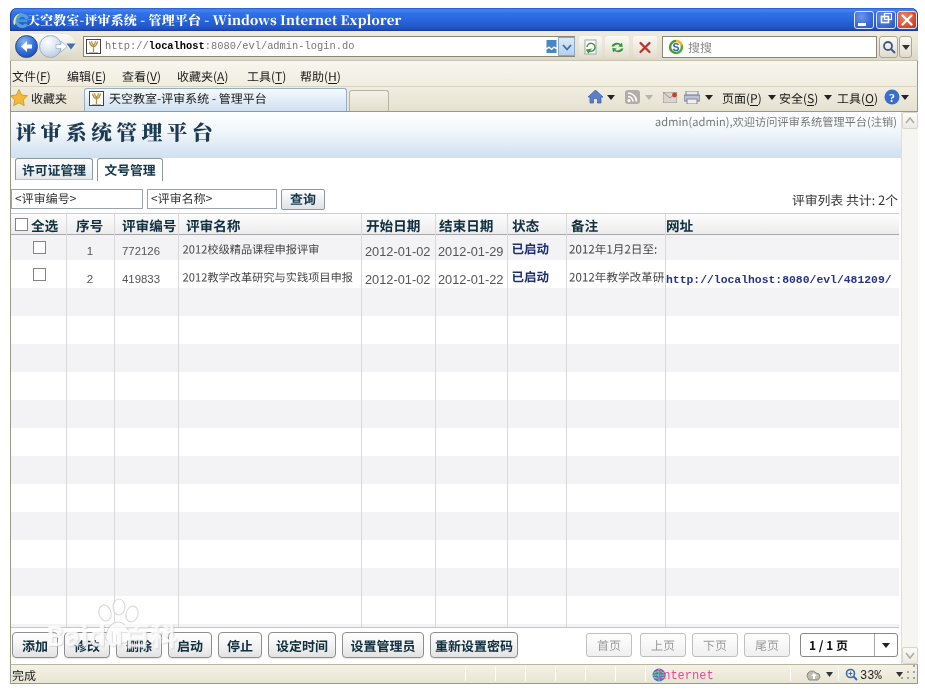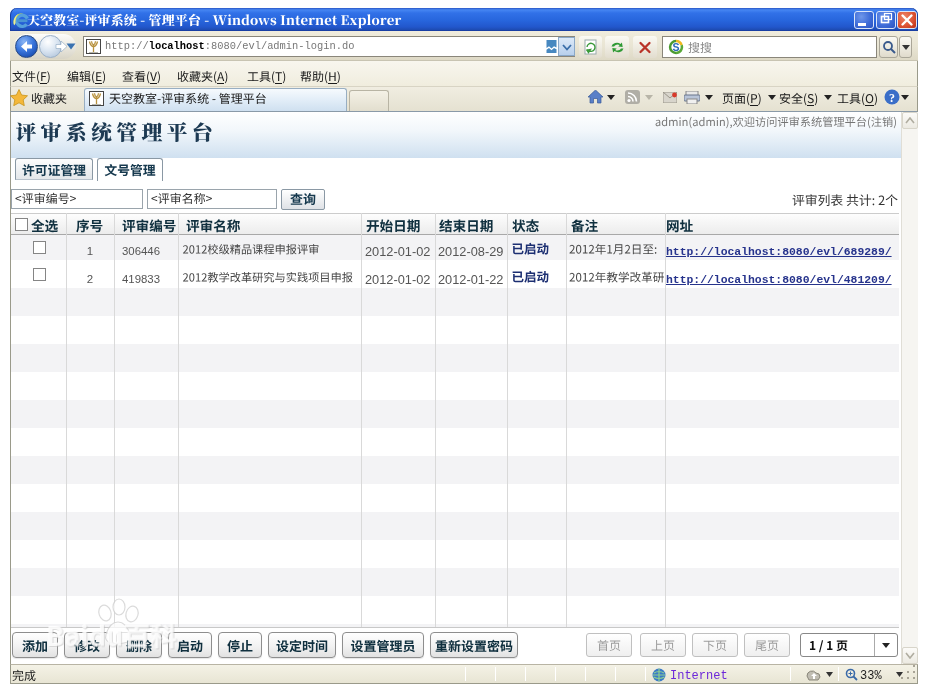--- a/index.html
+++ b/index.html
@@ -223,28 +223,27 @@
  <div class="abs colline" style="left:507px"></div>
  <div class="abs colline" style="left:566px"></div>
  <div class="abs colline" style="left:665px"></div>
  <div class="abs" id="tbot"></div>
  <div class="abs cb" style="left:15px;top:218px"></div>
  <div class="abs cb" style="left:33px;top:241px"></div>
  <div class="abs cb" style="left:33px;top:268px"></div>
 
  <div class="t" style="left:66px;top:245px;width:48px;text-align:center;font:11.5px 'Liberation Sans';color:#555">1</div>
  <div class="t" style="left:66px;top:273px;width:48px;text-align:center;font:11.5px 'Liberation Sans';color:#555">2</div>
- <div class="t" style="left:122px;top:245px;font:11.4px 'Liberation Sans';color:#555">306446</div>
+ <div class="t" style="left:122px;top:245px;font:11.4px 'Liberation Sans';color:#555">772126</div>
  <div class="t" style="left:122px;top:273px;font:11.4px 'Liberation Sans';color:#555">419833</div>
  <div class="t" style="left:365px;top:244px;font:12.8px 'Liberation Sans';color:#555">2012-01-02</div>
  <div class="t" style="left:365px;top:272px;font:12.8px 'Liberation Sans';color:#555">2012-01-02</div>
- <div class="t" style="left:438px;top:244px;font:12.8px 'Liberation Sans';color:#555">2012-08-29</div>
+ <div class="t" style="left:438px;top:244px;font:12.8px 'Liberation Sans';color:#555">2012-01-29</div>
  <div class="t" style="left:438px;top:272px;font:12.8px 'Liberation Sans';color:#555">2012-01-22</div>
- <div class="t" style="left:666px;top:246px;font:bold 11.4px 'Liberation Mono';color:#26338c;text-decoration:underline">http://localhost:8080/evl/689289/</div>
- <div class="t" style="left:666px;top:274px;font:bold 11.4px 'Liberation Mono';color:#26338c;text-decoration:underline">http://localhost:8080/evl/481209/</div>
+ <div class="t" style="left:666px;top:274px;font:bold 11.4px 'Liberation Mono';color:#26338c;">http://localhost:8080/evl/481209/</div>
 
  <div class="abs pbtn" style="left:12px;width:46px"></div>
  <div class="abs pbtn" style="left:64px;width:46px"></div>
  <div class="abs pbtn" style="left:116px;width:46px"></div>
  <div class="abs pbtn" style="left:168px;width:44px"></div>
  <div class="abs pbtn" style="left:218px;width:44px"></div>
  <div class="abs pbtn" style="left:268px;width:68px"></div>
  <div class="abs pbtn" style="left:342px;width:82px"></div>
  <div class="abs pbtn" style="left:430px;width:88px"></div>
  <div class="abs gbtn" style="left:586px;width:46px"></div>
@@ -273,21 +272,21 @@
  <div class="abs" style="left:555px;top:667px;width:1px;height:14px;background:#c4c0b0;border-right:1px solid #fff"></div>
  <div class="abs" style="left:585px;top:667px;width:1px;height:14px;background:#c4c0b0;border-right:1px solid #fff"></div>
  <div class="abs" style="left:615px;top:667px;width:1px;height:14px;background:#c4c0b0;border-right:1px solid #fff"></div>
  <div class="abs" style="left:645px;top:667px;width:1px;height:14px;background:#c4c0b0;border-right:1px solid #fff"></div>
  <div class="abs" style="left:790px;top:667px;width:1px;height:14px;background:#c4c0b0;border-right:1px solid #fff"></div>
  <div class="abs" style="left:838px;top:667px;width:1px;height:14px;background:#c4c0b0;border-right:1px solid #fff"></div>
  <svg class="abs" style="left:652px;top:668px" width="14" height="14">
       <circle cx="7" cy="7" r="6.5" fill="#3a7ac8"></circle>
       <path d="M2 5 Q7 2 12 5 M1.5 9 Q7 12 12.5 9 M7 .5 V13.5 M1 7 H13" stroke="#8fd08f" stroke-width="1.2" fill="none"></path>
     </svg>
- <div class="t" style="left:670px;top:669px;font:12px 'Liberation Mono';color:#6d28d9">Internet</div>
+ <div class="t" style="left:656px;top:669px;font:12px 'Liberation Mono';color:#ec4899">Internet</div>
  <svg class="abs" style="left:806px;top:668px" width="16" height="13">
       <path d="M1 8 a5 5 0 0 1 9-3 a4 4 0 0 1 4 4 l-2 3 H3 Z" fill="#c0bdb2" stroke="#8a877a"></path>
       <path d="M8 5 l3 3 h-2 v3 h-2 v-3 h-2 Z" fill="#fff"></path>
     </svg>
  <svg class="abs" style="left:826px;top:672px" width="8" height="6">
       <path d="M0 0 L7 0 L3.5 5 Z" fill="#333"></path>
     </svg>
  <svg class="abs" style="left:845px;top:668px" width="13" height="13">
       <circle cx="5.5" cy="5.5" r="4" fill="none" stroke="#3a6aa8" stroke-width="1.6"></circle>
       <path d="M8.5 8.5 L12 12" stroke="#3a6aa8" stroke-width="1.8"></path>

